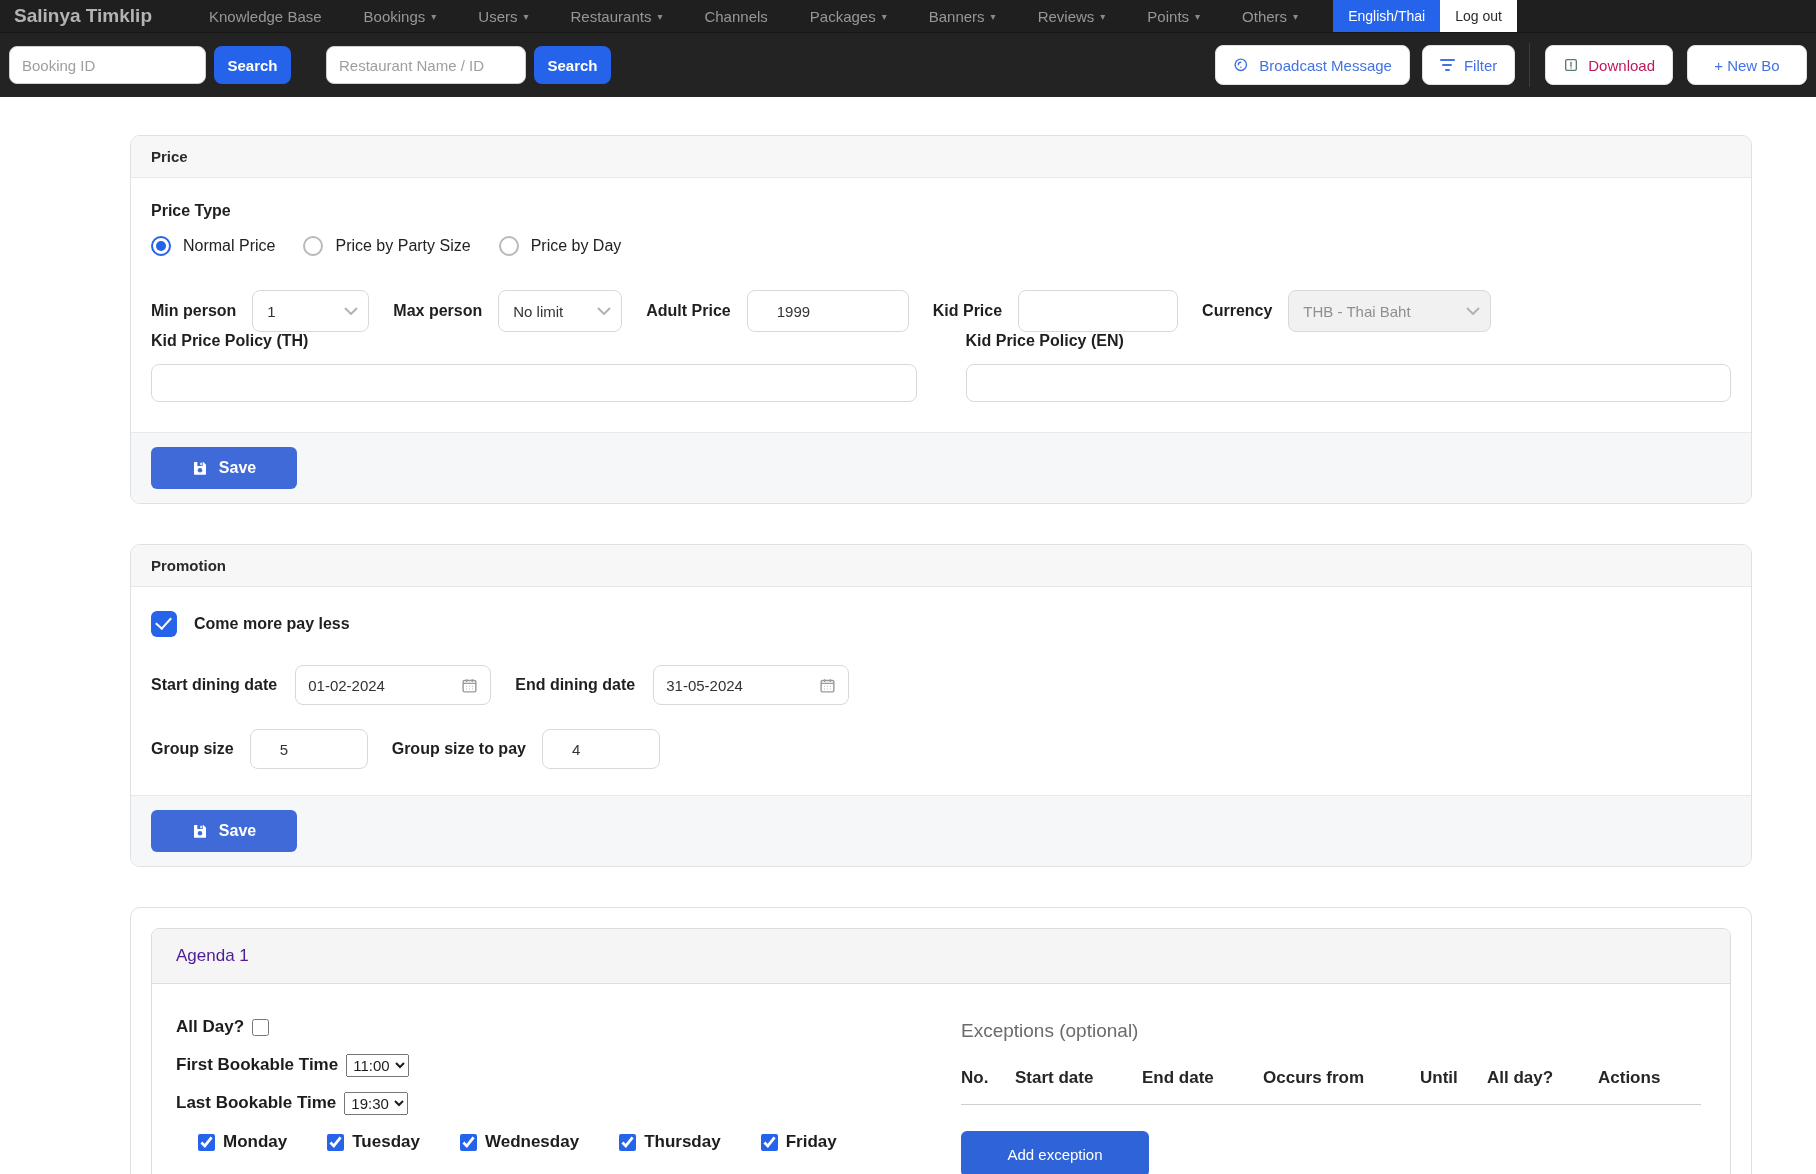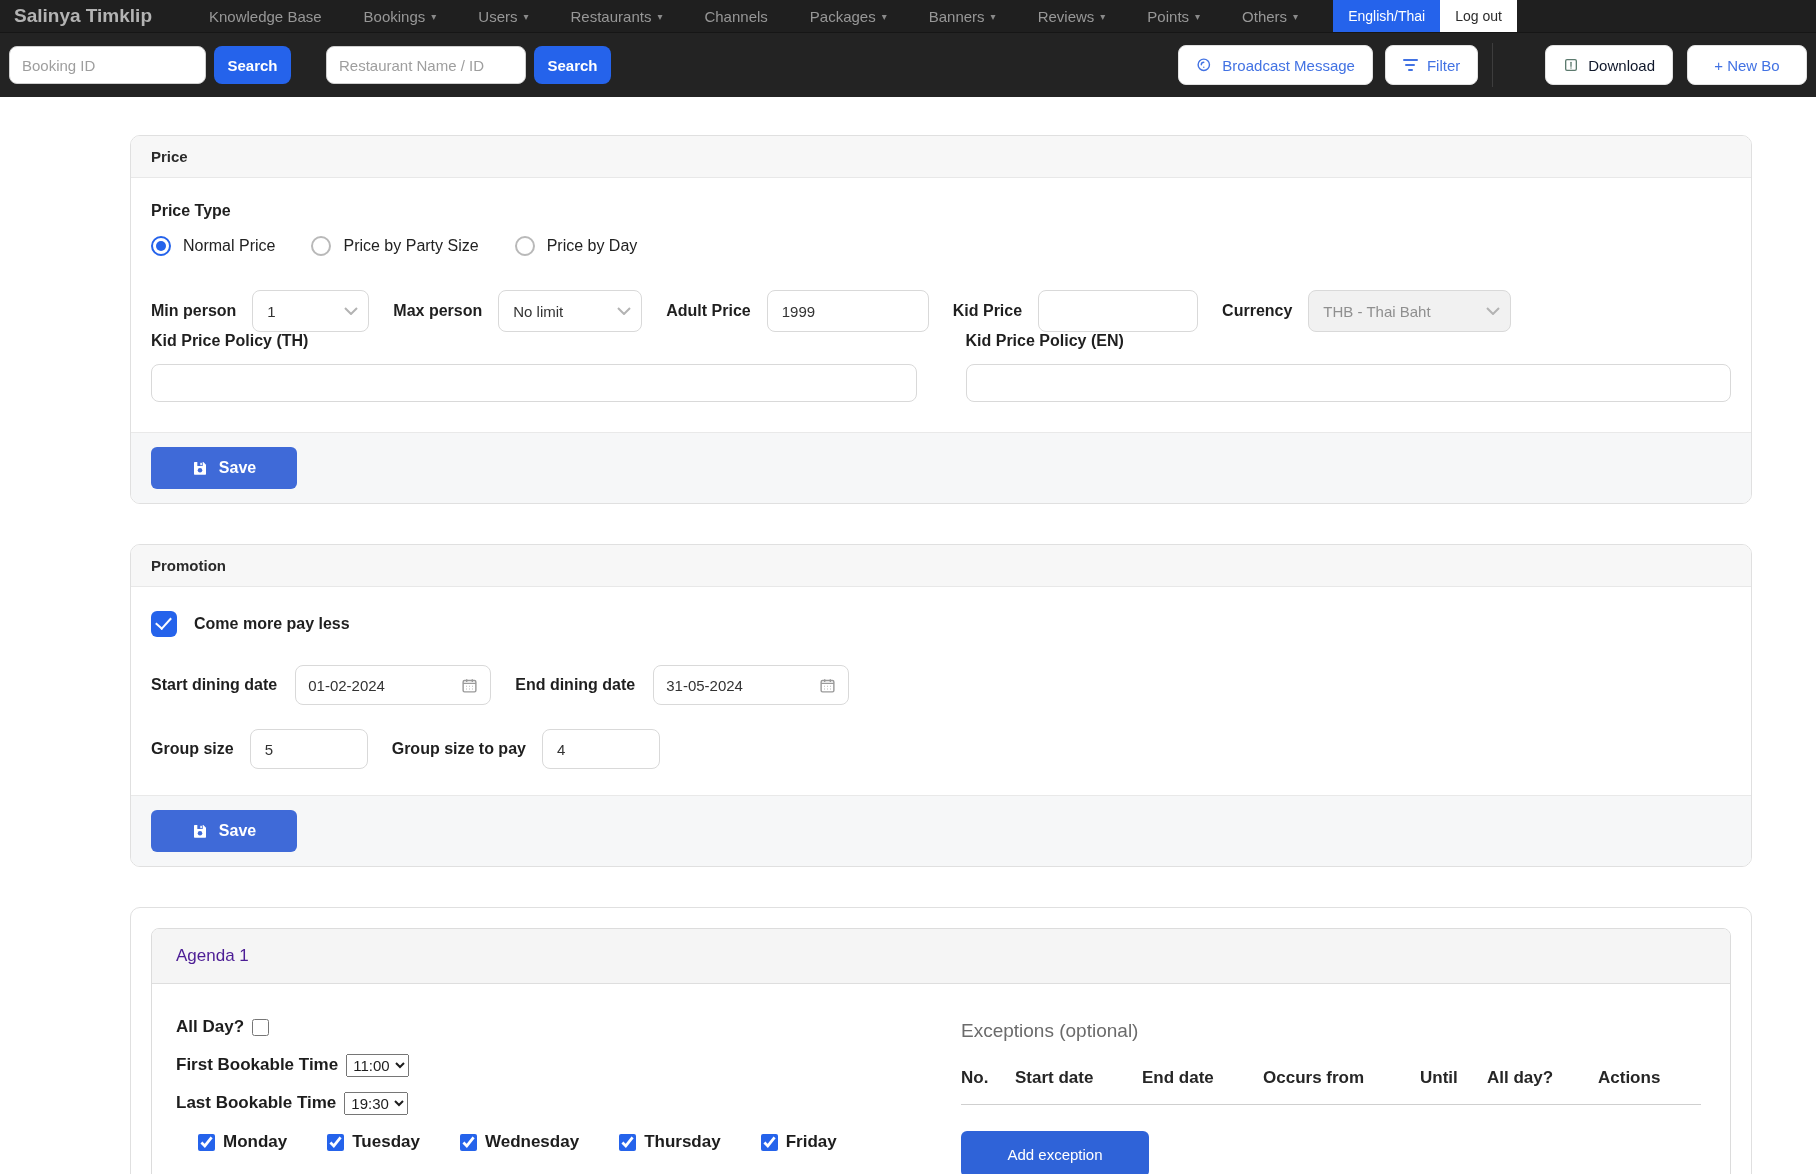--- a/index.html
+++ b/index.html
@@ -29,21 +29,21 @@
   .input-booking { width:197px; }
   .input-restaurant { width:200px; margin-left:35px; }
   .btn-search { height:38px; width:77px; margin-left:8px; background:#2563eb; color:#fff;
     border:none; border-radius:8px; font-size:15px; font-weight:600; cursor:pointer;
     font-family:inherit; }
   .tb-right { margin-left:auto; display:flex; align-items:center; }
   .btn-white { height:40px; display:inline-flex; align-items:center; gap:9px;
     background:#fff; border:1px solid #e0e0e0; border-radius:8px; padding:0 17px;
     font-size:15px; font-family:inherit; cursor:pointer; white-space:nowrap; }
   .btn-broadcast, .btn-filter, .btn-newb { color:#4272e3; }
-  .btn-download { color:#0f172a;margin-left:37px; }
+  .btn-download { color:#be185d; }
   .tb-sep { width:1px; height:44px; background:#3d3d3d; margin:0 15px 0 14px; }
   .btn-filter { margin-left:12px; }
   .btn-newb { margin-left:14px; width:120px; justify-content:center; flex:0 0 auto; }
   .filter-icon { display:inline-flex; flex-direction:column; gap:3px; align-items:center; }
   .filter-icon i { display:block; height:2px; background:#4272e3; border-radius:1px; }
   .filter-icon i:nth-child(1){ width:15px; } .filter-icon i:nth-child(2){ width:10px; }
   .filter-icon i:nth-child(3){ width:5px; }
 
   
   .content { padding:38px 0 0 130px; }
@@ -51,41 +51,41 @@
     overflow:hidden; }
   .card-header { background:#f7f7f7; border-bottom:1px solid #e8e8e8; padding:12px 20px;
     font-size:15px; font-weight:700; color:#2b2b2b; }
   .card-body { padding:24px 20px 26px 20px; }
   .card-footer { background:#f6f7f8; border-top:1px solid #e9e9e9; padding:14px 20px; }
   .gap-between-cards { height:40px; }
 
   .lbl { font-size:16px; font-weight:700; color:#1f1f1f; }
 
   
-  .radio-row { display:flex; align-items:flex-start; gap:36px; margin:16px 0 34px 0; }
+  .radio-row { display:flex; align-items:flex-start; gap:28px; margin:16px 0 34px 0; }
   .radio-opt { display:flex; align-items:center; gap:12px; font-size:16px; color:#222;
     cursor:pointer; }
   .radio { width:20px; height:20px; border-radius:50%; border:2px solid #b9b9b9;
     background:#fff; position:relative; flex:0 0 auto; }
   .radio.sel { border-color:#2563eb; }
   .radio.sel::after { content:""; position:absolute; inset:3px; border-radius:50%;
     background:#2563eb; }
 
   .fields-row { display:flex; align-items:center; }
   .fields-row .lbl { margin-right:16px; }
   .fields-row .grp + .grp { margin-left:24px; }
   .grp { display:flex; align-items:center; }
   .fake-select { position:relative; height:42px; border:1px solid #d9d9d9;
     border-radius:8px; background:#fff; display:flex; align-items:center;
     padding:0 30px 0 14px; font-size:15px; color:#333; cursor:pointer; }
   .fake-select .chev { position:absolute; right:10px; top:50%; transform:translateY(-50%); }
   .fake-select.disabled { background:#f1f1f1; color:#8f8f8f; cursor:default; }
-  .w-min { width:117px; } .w-max { width:144px; } .w-cur { width:203px; }
+  .w-min { width:117px; } .w-max { width:124px; } .w-cur { width:203px; }
   .txt-input { height:42px; border:1px solid #d9d9d9; border-radius:8px; font-size:15px;
-    padding:0 14px; font-family:inherit; color:#333; outline:none; }
+    padding:0 29px; font-family:inherit; color:#333; outline:none; }
   .w-adult { width:162px; } .w-kid { width:160px; }
 
   .policy-row { display:flex; gap:49px; }
   .policy-col { flex:1; }
   .policy-col .lbl { display:block; margin-bottom:14px; }
   .policy-input { width:100%; height:38px; border:1px solid #d9d9d9; border-radius:8px;
     font-family:inherit; font-size:15px; padding:0 12px; outline:none; margin-bottom:4px; }
 
   .btn-save { height:42px; width:146px; background:#3f6ad8; color:#fff; border:none;
     border-radius:6px; font-size:16px; font-weight:700; font-family:inherit;

